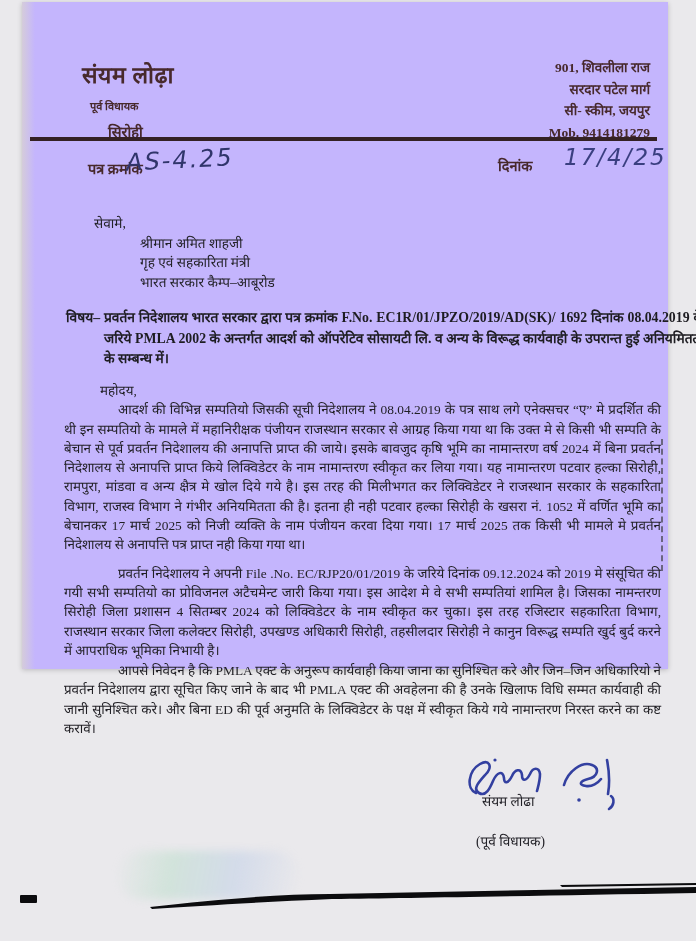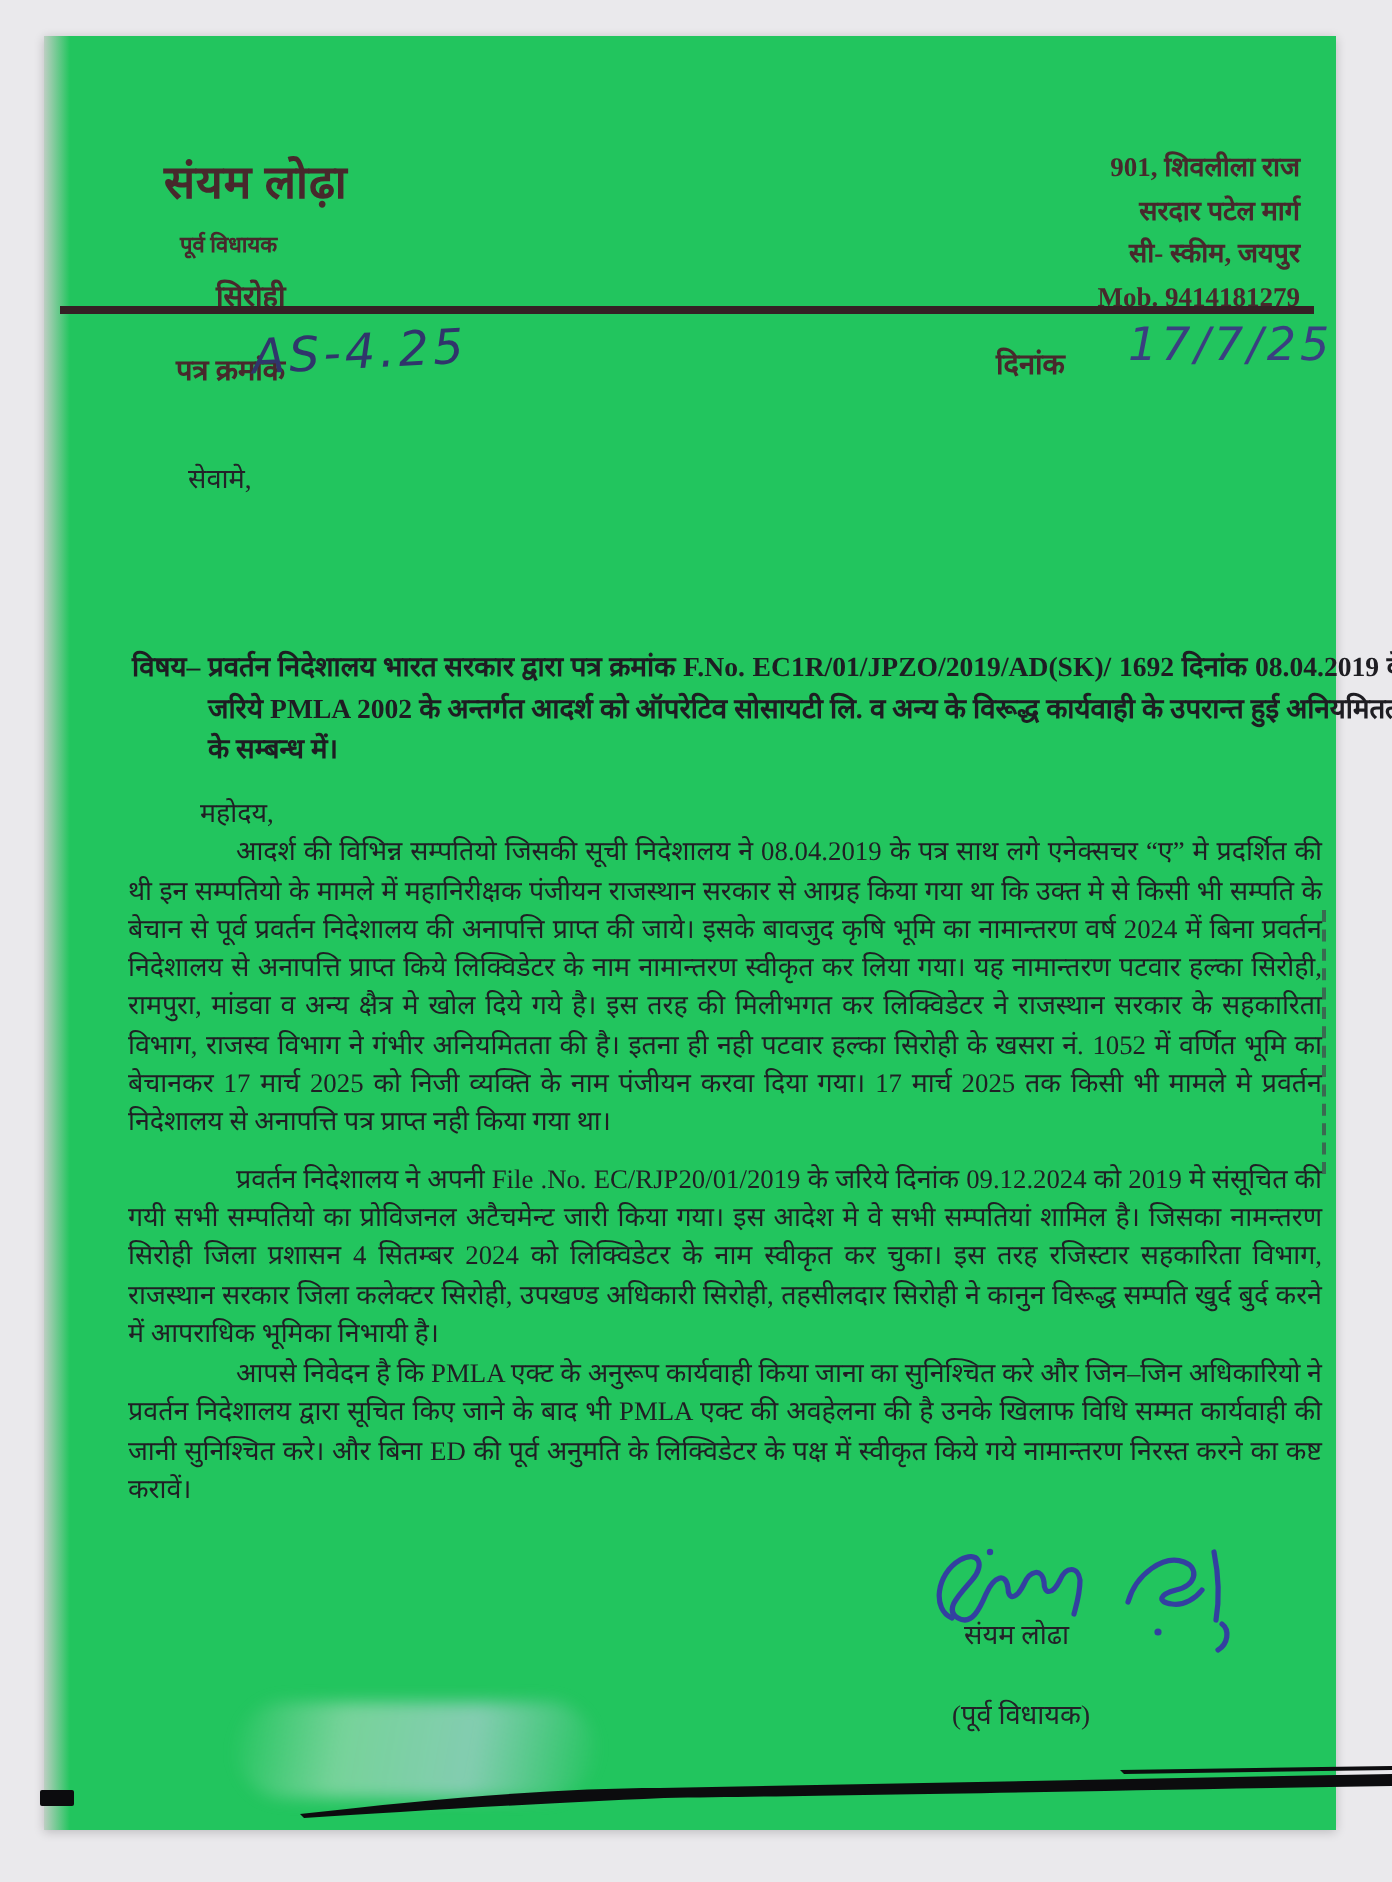--- a/index.html
+++ b/index.html
@@ -2,22 +2,22 @@
 <html><head>
 <meta charset="utf-8">
 <style>
   html,body{margin:0;padding:0;}
   body{
     width:696px;height:941px;position:relative;overflow:hidden;
     background:#eae9ec;
     font-family:"Liberation Serif","DejaVu Serif",serif;
   }
   .page{
-    position:absolute;left:22px;top:18px;width:646px;height:897px;
-    background:#22c55e;
+    position:absolute;left:22px;top:2px;width:646px;height:667px;
+    background:#c4b5fd;
     box-shadow:0 1px 5px rgba(0,0,0,.20);
   }
   .abs{position:absolute;}
   
   .edge-strip{
     left:0;top:0;width:13px;height:100%;
     background:linear-gradient(90deg,#d8d0d4 0%,rgba(252,251,249,0) 100%);
     opacity:.85;
   }
   
@@ -90,24 +90,29 @@
     <div>सरदार पटेल मार्ग</div>
     <div>सी- स्कीम, जयपुर</div>
     <div>Mob. 9414181279</div>
   </div>
 
   <div class="abs rule"></div>
 
   <div class="abs meta-label letterno-label">पत्र क्रमांक</div>
   <div class="abs hand letterno-value">AS-4.25</div>
   <div class="abs meta-label date-label">दिनांक</div>
-  <div class="abs hand date-value">17/7/25</div>
+  <div class="abs hand date-value">17/4/25</div>
 
   <div class="abs recipient">
     <div>सेवामे,</div>
+    <div class="rlines">
+      <div>श्रीमान अमित शाहजी</div>
+      <div>गृह एवं सहकारिता मंत्री</div>
+      <div>भारत सरकार कैम्प–आबूरोड</div>
+    </div>
   </div>
 
   <div class="abs subject">
     <span>विषय–</span>
     <span> </span>
     <span>प्रवर्तन निदेशालय भारत सरकार द्वारा पत्र क्रमांक F.No. EC1R/01/JPZO/2019/AD(SK)/ 1692 दिनांक 08.04.2019 के जरिये PMLA 2002 के अन्तर्गत आदर्श को ऑपरेटिव सोसायटी लि. व अन्य के विरूद्ध कार्यवाही के उपरान्त हुई अनियमितता के सम्बन्ध में।</span>
   </div>
 
   <div class="abs body">
     <div class="salutation">महोदय,</div>

